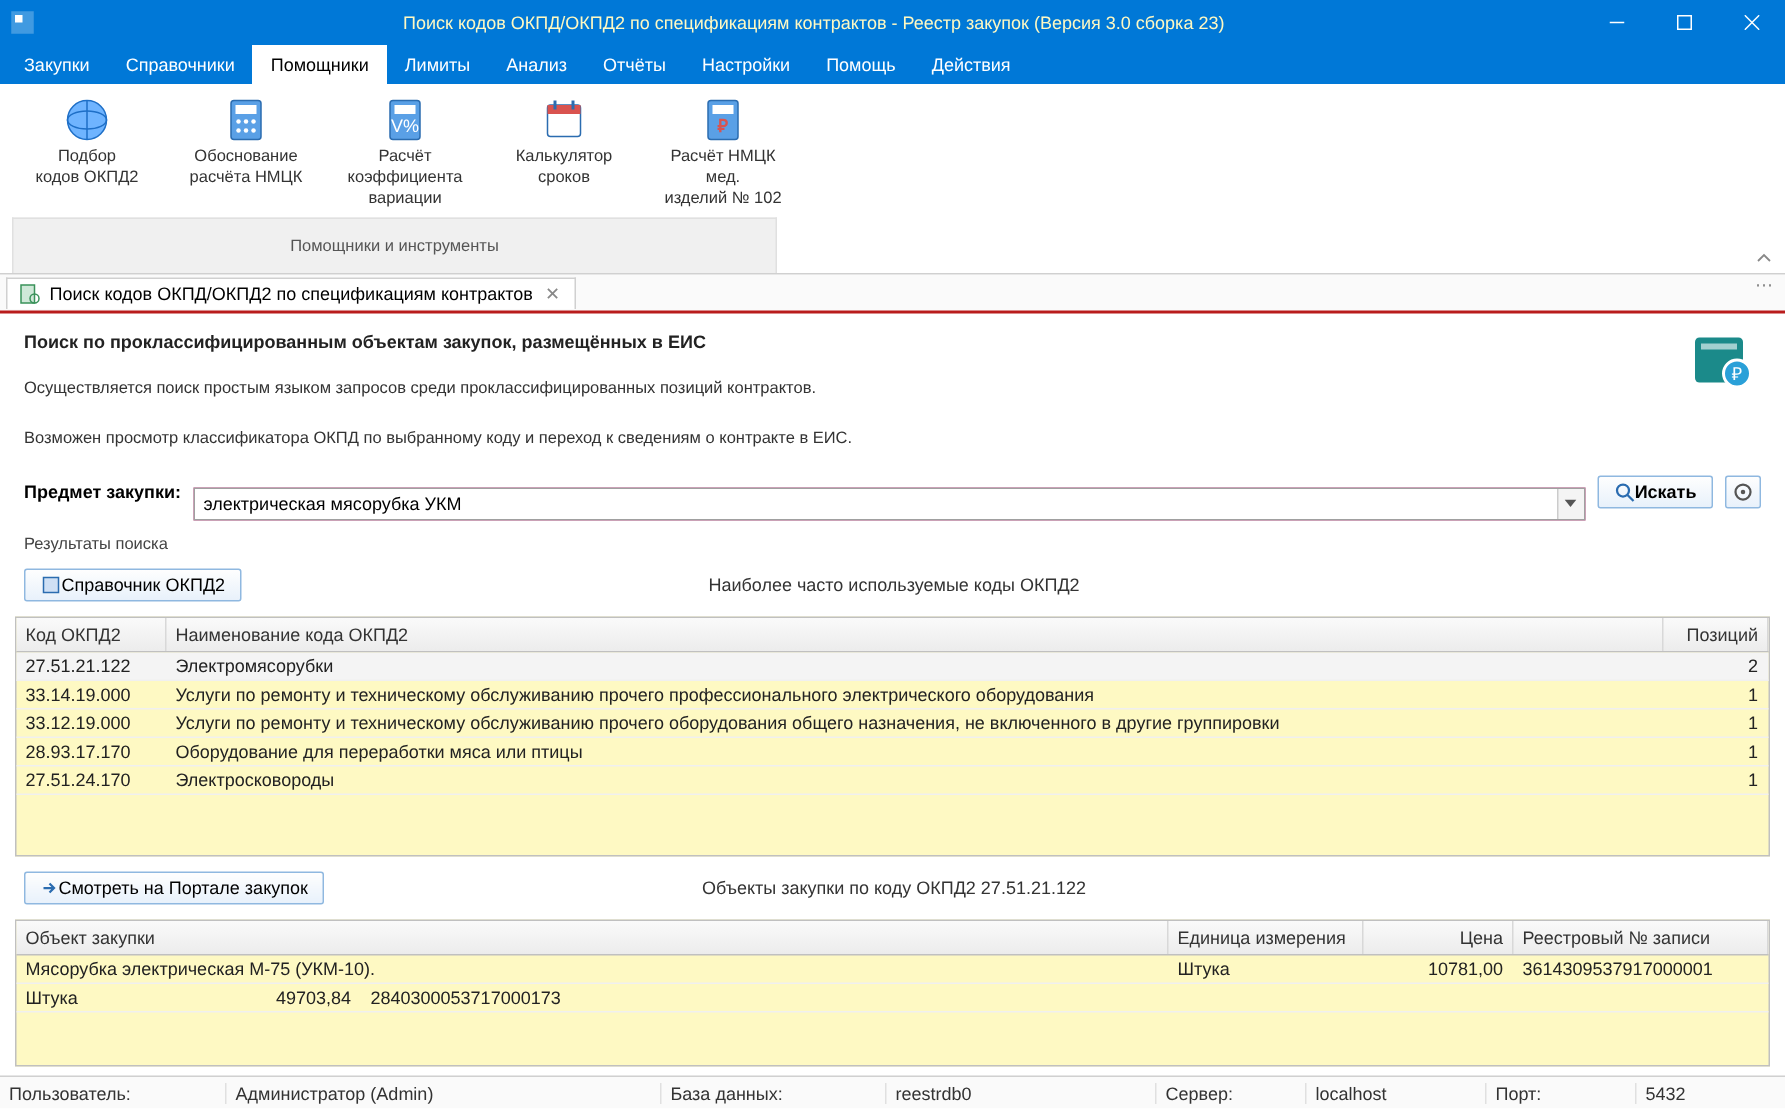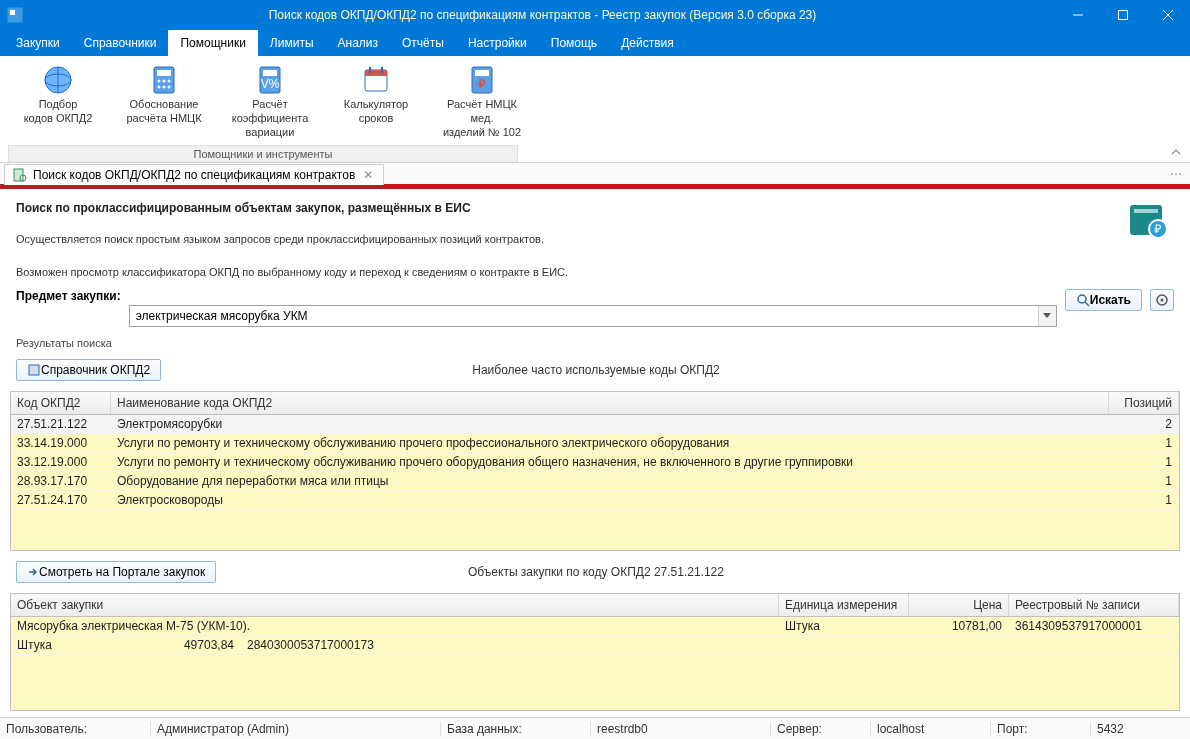--- a/index.html
+++ b/index.html
@@ -10,32 +10,32 @@
 .titlebar .win-btns { display: flex; }
 .titlebar .win-btn { width: 45px; height: 30px; display: flex; align-items: center; justify-content: center; color: #fff; }
 .menubar { background: #0078d7; display: flex; padding: 0 4px; height: 26px; align-items: stretch; }
 .menubar .menu-item { padding: 0 12px; color: #fff; display: flex; align-items: center; cursor: default; text-align: right; }
 .menubar .menu-item.active { background: #fff; color: #000; }
 .ribbon { background: #fff; border-bottom: 1px solid #d0d0d0; padding: 6px 8px 0; position: relative; }
 .ribbon-items { display: flex; gap: 6px; }
 .ribbon-btn { display: flex; flex-direction: column; align-items: center; width: 100px; padding: 2px 4px; text-align:center; }
 .ribbon-btn .ricon { width: 32px; height: 32px; margin-bottom: 2px; display:flex; align-items:center; justify-content:center;}
 .ribbon-btn .rlabel { font-size: 11px; line-height: 1.25; color: #333; text-align: center; }
-.ribbon-group-label { text-align: center; font-size: 11px; color: #555; background: #f0f0f0; margin-top: 4px; padding: 2px 0; border: 1px solid #e0e0e0; border-bottom:none; }
+.ribbon-group-label { text-align: center; font-size: 11px; color: #555; background: #f0f0f0; margin-top: 4px; padding: 12px 0; border: 1px solid #e0e0e0; border-bottom:none; }
 .ribbon-collapse { position: absolute; right: 8px; bottom: 4px; color: #888; }
-.doc-tabs { display: flex; border-bottom: 5px solid #b91c1c; background: #fafafa; padding-left: 4px; align-items:center; height: 26px; }
+.doc-tabs { display: flex; border-bottom: 2px solid #b91c1c; background: #fafafa; padding-left: 4px; align-items:flex-start; height: 26px; }
 .doc-tab { display: flex; align-items: center; gap: 6px; padding: 3px 8px; border: 1px solid #d0d0d0; border-bottom: none; background: #fff; margin-top:2px;}
 .doc-tab .tab-icon { width:14px; height:14px; display:flex; align-items:center; justify-content:center; }
 .doc-tab .close { color: #888; padding: 0 2px; }
 .content { flex: 1; padding: 12px 10px 6px; display: flex; flex-direction: column; gap: 8px; overflow:hidden;}
 .header-block { position: relative; padding: 0 6px; }
 .header-block h3 { font-size: 12px; font-weight: bold; color: #222; margin-bottom: 4px; }
 .header-block p { font-size: 11px; color: #333; line-height: 1.45; margin-top: 17px; }
 .header-icon { position: absolute; right: 10px; top: -4px; width: 44px; height: 44px; }
-.search-row { display: flex; gap: 8px; padding: 0 6px; }
+.search-row { display: flex; align-items: center; gap: 8px; padding: 0 6px; }
 .search-row label { font-weight: bold; }
 .search-row .combo { flex: 1; display: flex; border: 1px solid #a0a0a0; height: 22px; background:#ec4899;margin-top:16px;}
 .search-row .combo input { flex: 1; border: none; outline: none; padding: 0 6px; }
 .search-row .combo .dd { width: 18px; display: flex; align-items: center; justify-content: center; border-left: 1px solid #ccc; background:#f4f4f4;}
 .btn { border: 1px solid #8fb8e0; background: linear-gradient(#fefefe,#e8f1fb); padding: 2px 10px; height: 22px; display: flex; align-items: center; gap: 0; border-radius:2px;}
 .btn.icon-only { padding: 2px 4px; width: 24px; justify-content:center;}
 .results-label { font-size: 11px; color: #444; padding: 0 6px; margin-top:2px;}
 .sub-toolbar { display: flex; align-items: center; padding: 2px 6px; position: relative; }
 .sub-toolbar .center-label { position: absolute; left: 2px; right: 0; text-align: center; color: #333; pointer-events:none;}
 .grid { border: 1px solid #c0c0c0; background:#fef9c3; display:flex; flex-direction:column;}

